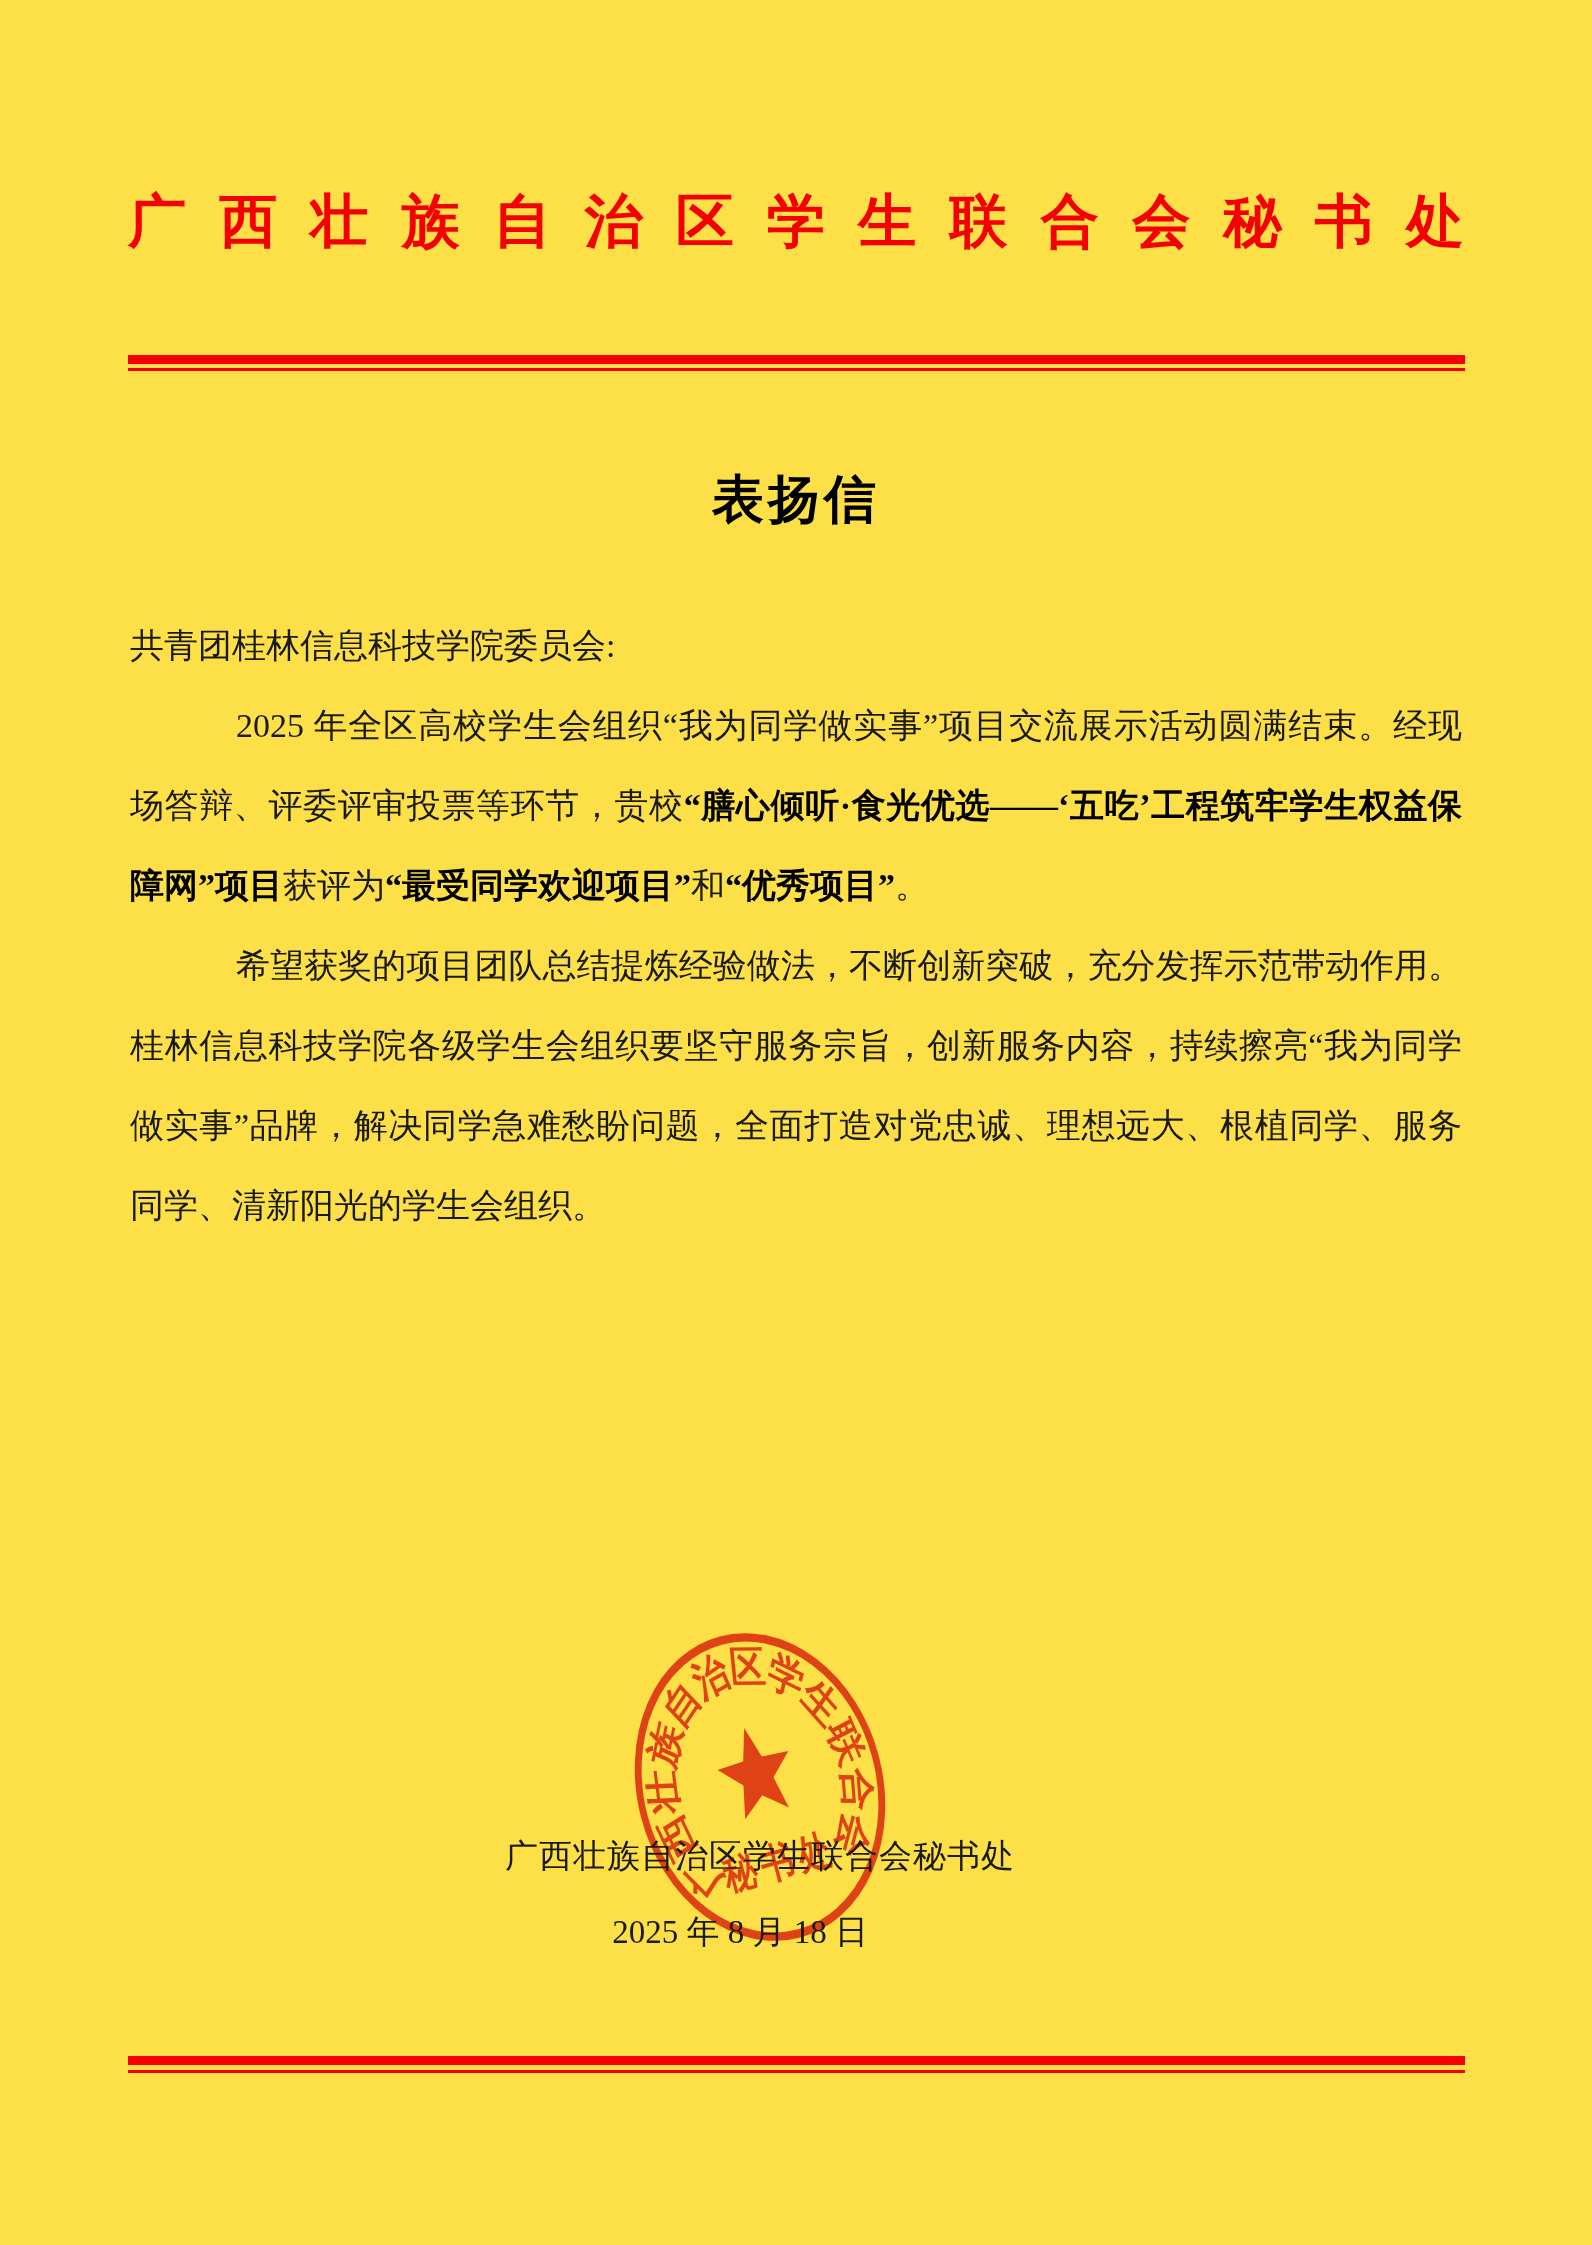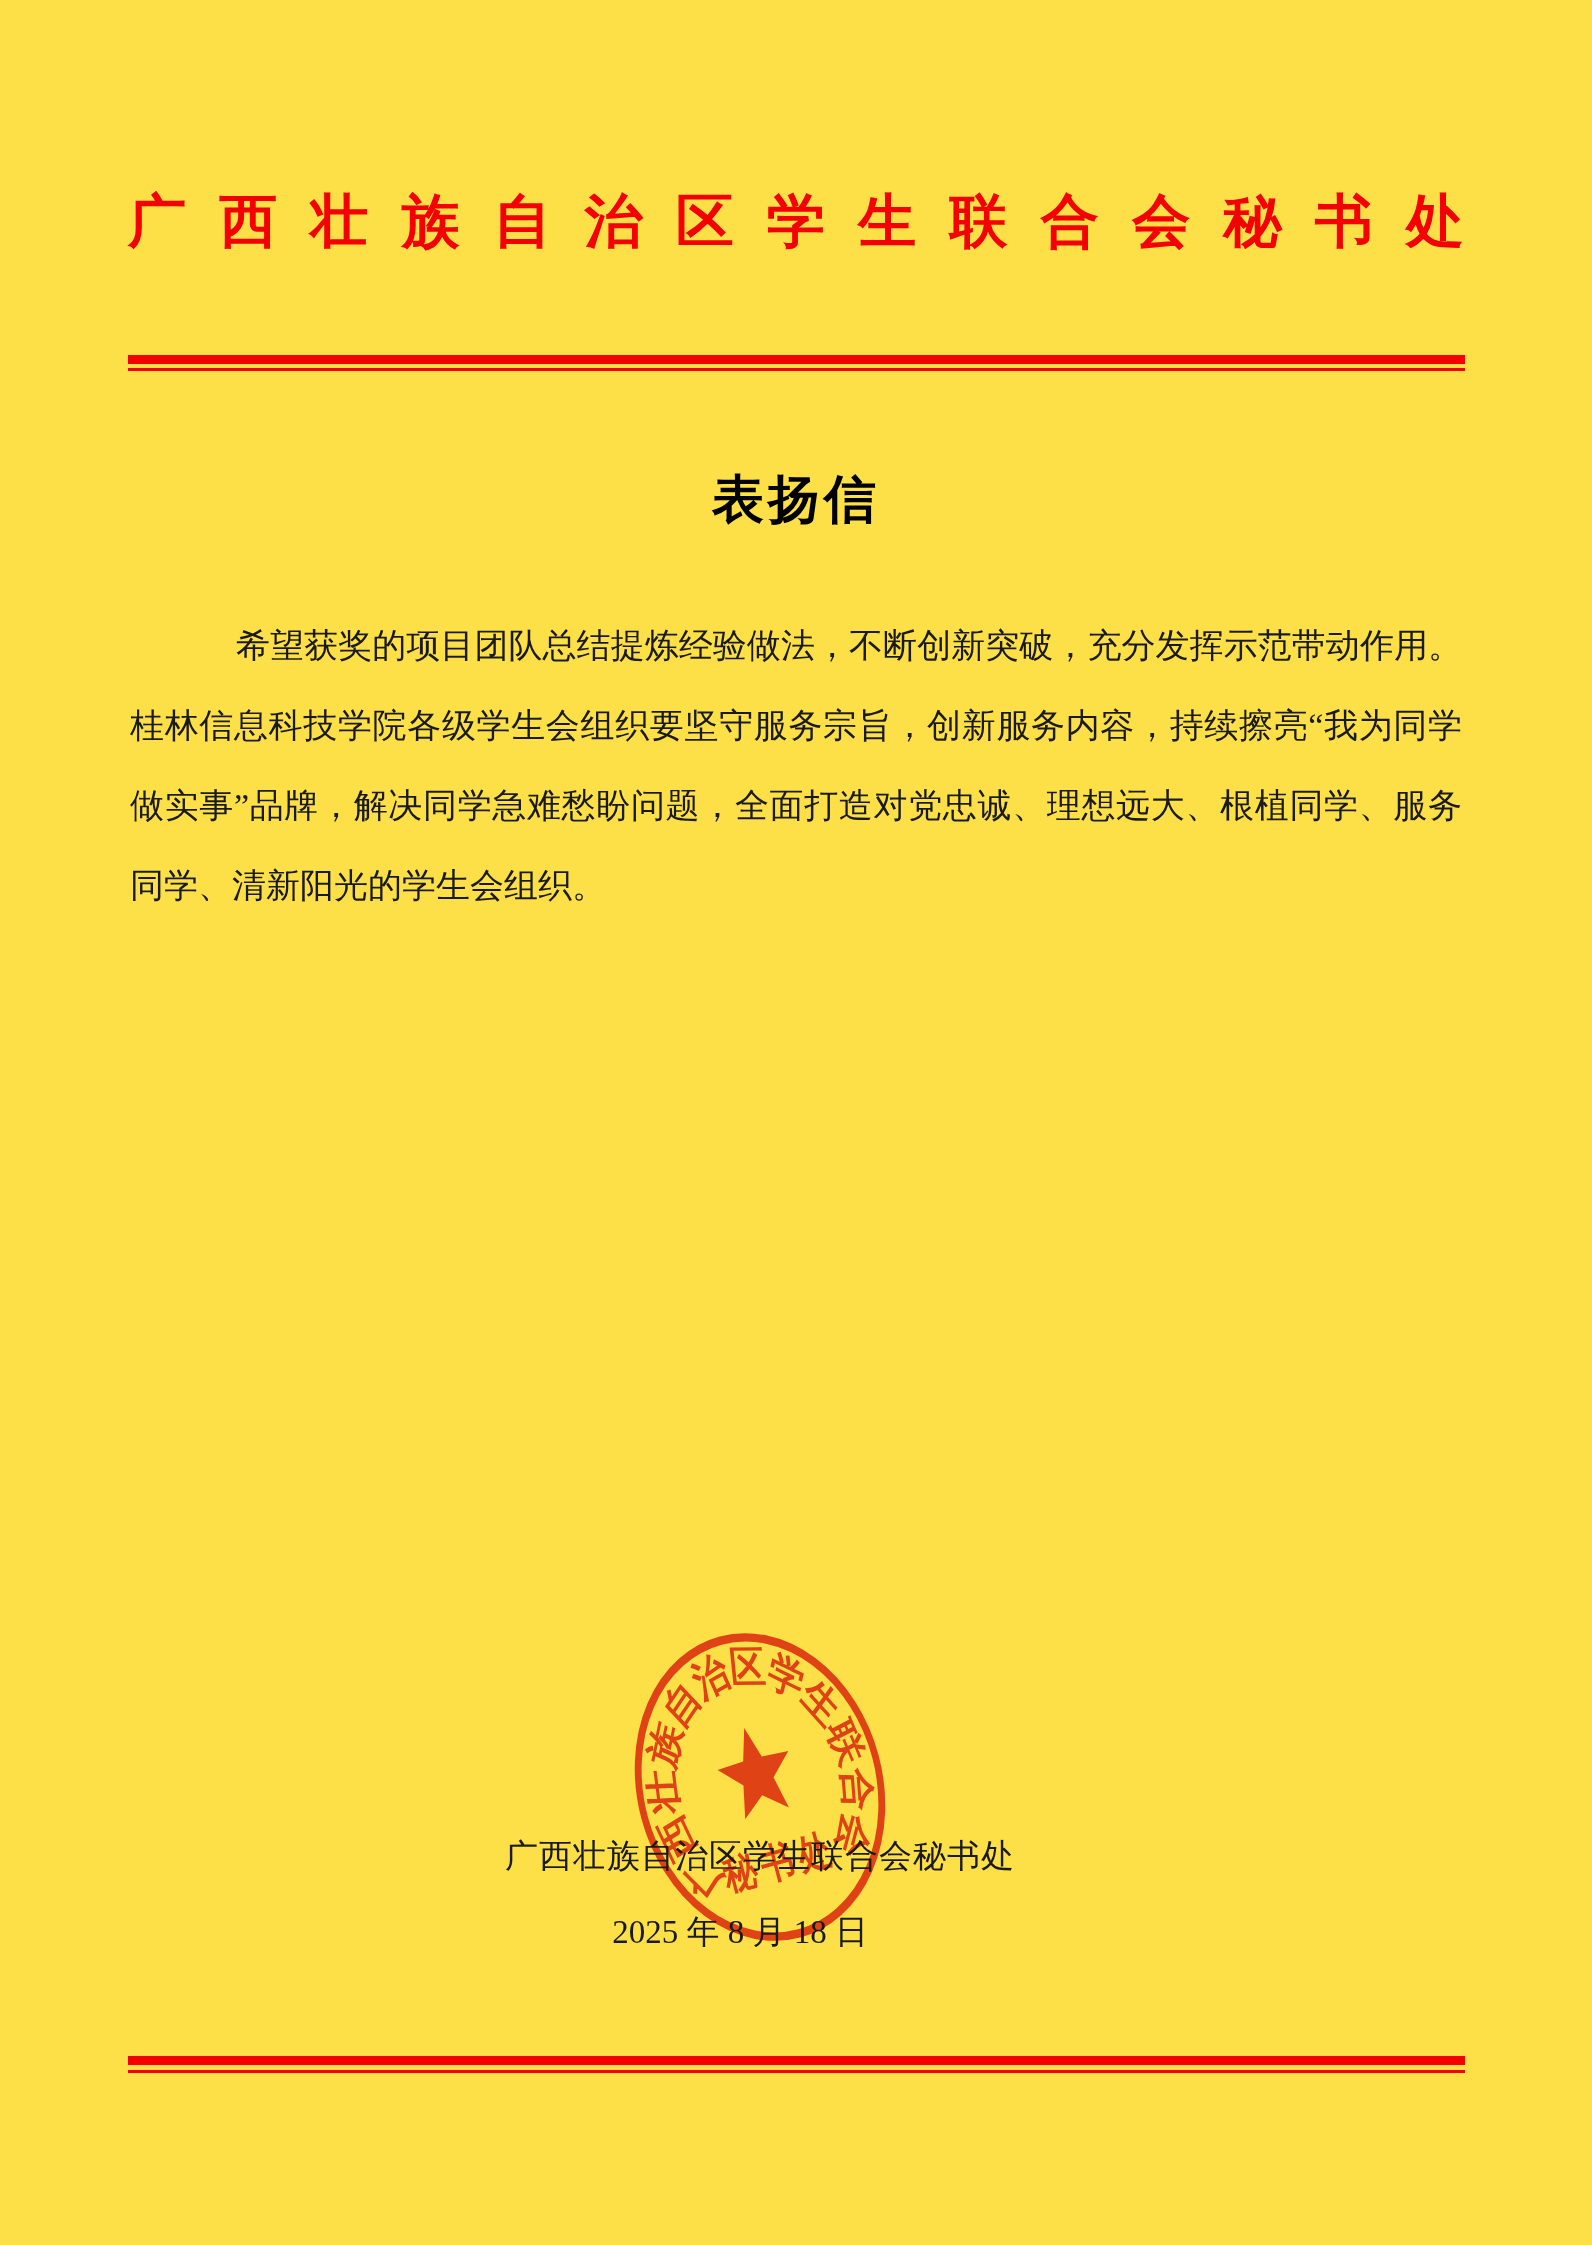--- a/index.html
+++ b/index.html
@@ -77,20 +77,22 @@
 <div class="page">
 
   <div class="org-header">广西壮族自治区学生联合会秘书处</div>
 
   <div class="rule rule-thick-top"></div>
   <div class="rule rule-thin-top"></div>
 
   <div class="letter-title">表扬信</div>
 
   <div class="letter-body">
+    <p class="salutation">共青团桂林信息科技学院委员会:</p>
+    <p class="body-para"><span>2025 年全区高校学生会组织“我为同学做实事”项目交流展示活动圆满结束。经现场答辩、评委评审投票等环节，贵校</span><b>“膳心倾听·食光优选——‘五吃’工程筑牢学生权益保障网”项目</b><span>获评为</span><b>“最受同学欢迎项目”</b><span>和</span><b>“优秀项目”</b><span>。</span></p>
     <p class="body-para">希望获奖的项目团队总结提炼经验做法，不断创新突破，充分发挥示范带动作用。桂林信息科技学院各级学生会组织要坚守服务宗旨，创新服务内容，持续擦亮“我为同学做实事”品牌，解决同学急难愁盼问题，全面打造对党忠诚、理想远大、根植同学、服务同学、清新阳光的学生会组织。</p>
   </div>
 
   <div class="seal-wrap">
     <svg viewBox="0 0 270 270" preserveAspectRatio="none">
       <circle cx="135" cy="135" r="124" fill="none" stroke="#dd3330" stroke-width="7"></circle>
       <polygon fill="#dd3330" points="135,85 144.99,111.25 173.04,112.64 151.17,130.25 158.51,157.36 135,142 111.49,157.36 118.83,130.25 96.96,112.64 125.01,111.25"></polygon>
       <g>
           <text x="54.9" y="193.2" transform="rotate(-126.0 54.9 193.2)" class="seal-ring-char">广</text>
           <text x="38.6" y="157.4" transform="rotate(-103.1 38.6 157.4)" class="seal-ring-char">西</text>

